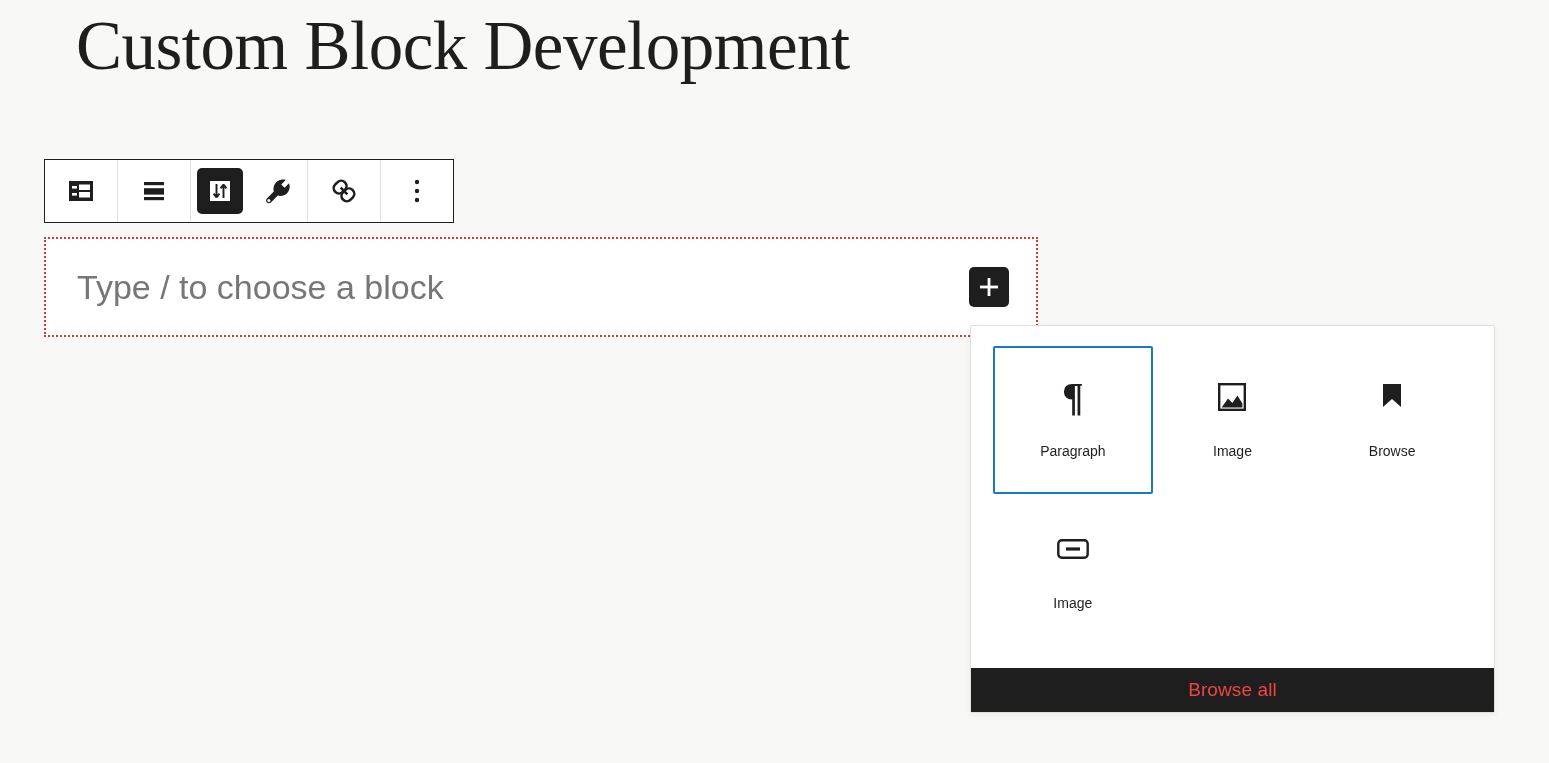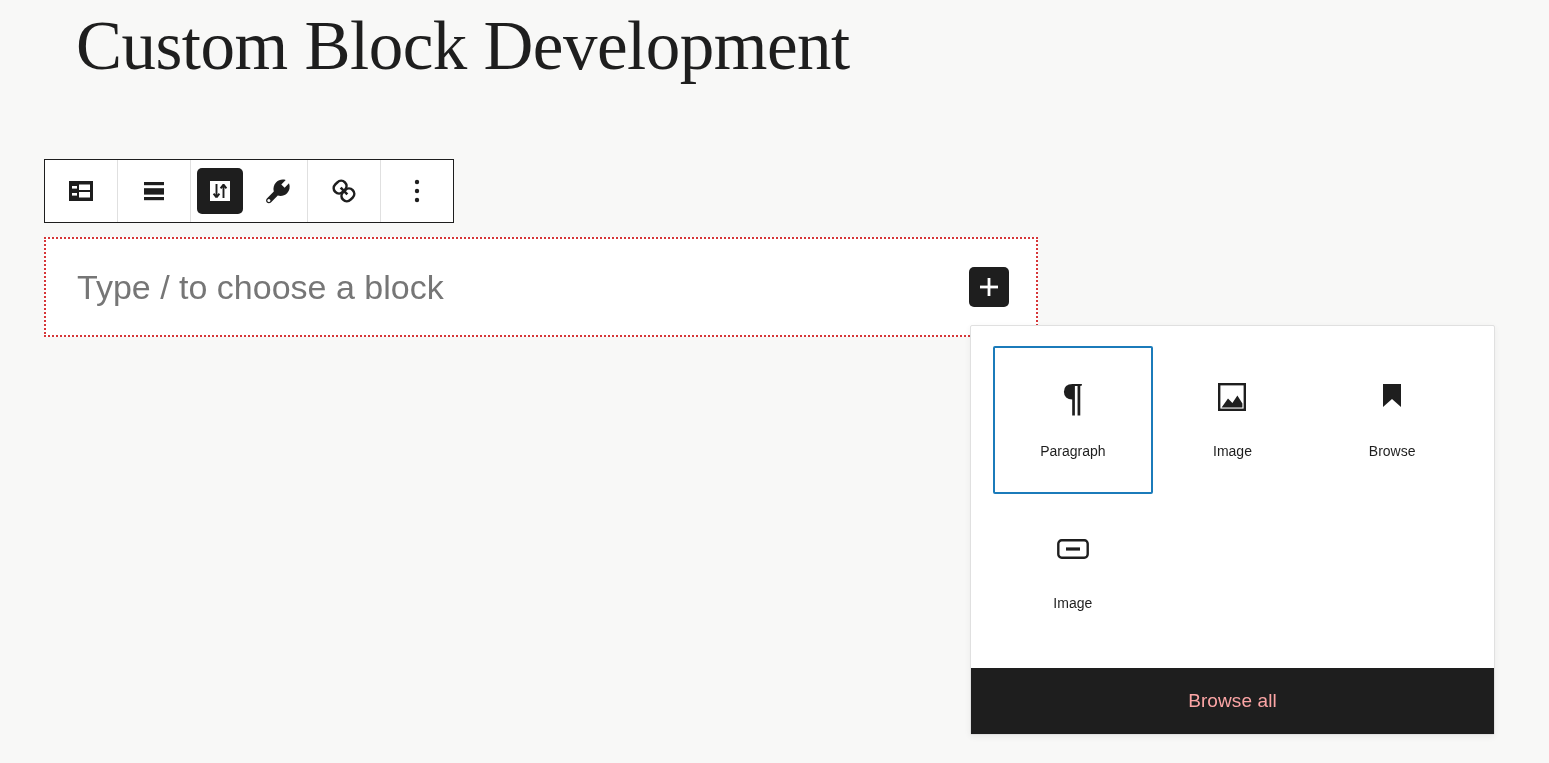--- a/index.html
+++ b/index.html
@@ -164,23 +164,23 @@
     font-family: "Liberation Serif", serif;
     font-size: 40px;
     line-height: 36px;
     color: #1e1e1e;
     font-weight: 700;
   }
   .browse-all {
     display: block;
     width: 100%;
     background: #1e1e1e;
-    color: #fca5a5;
+    color: #ef4444;
     border: none;
-    height: 66px;
+    height: 44px;
     font-size: 19px;
     font-family: "Liberation Sans", sans-serif;
     cursor: pointer;
     letter-spacing: 0.1px;
   }
 </style>
 </head>
 <body>
 
 <div class="post-title">Custom Block Development</div>

